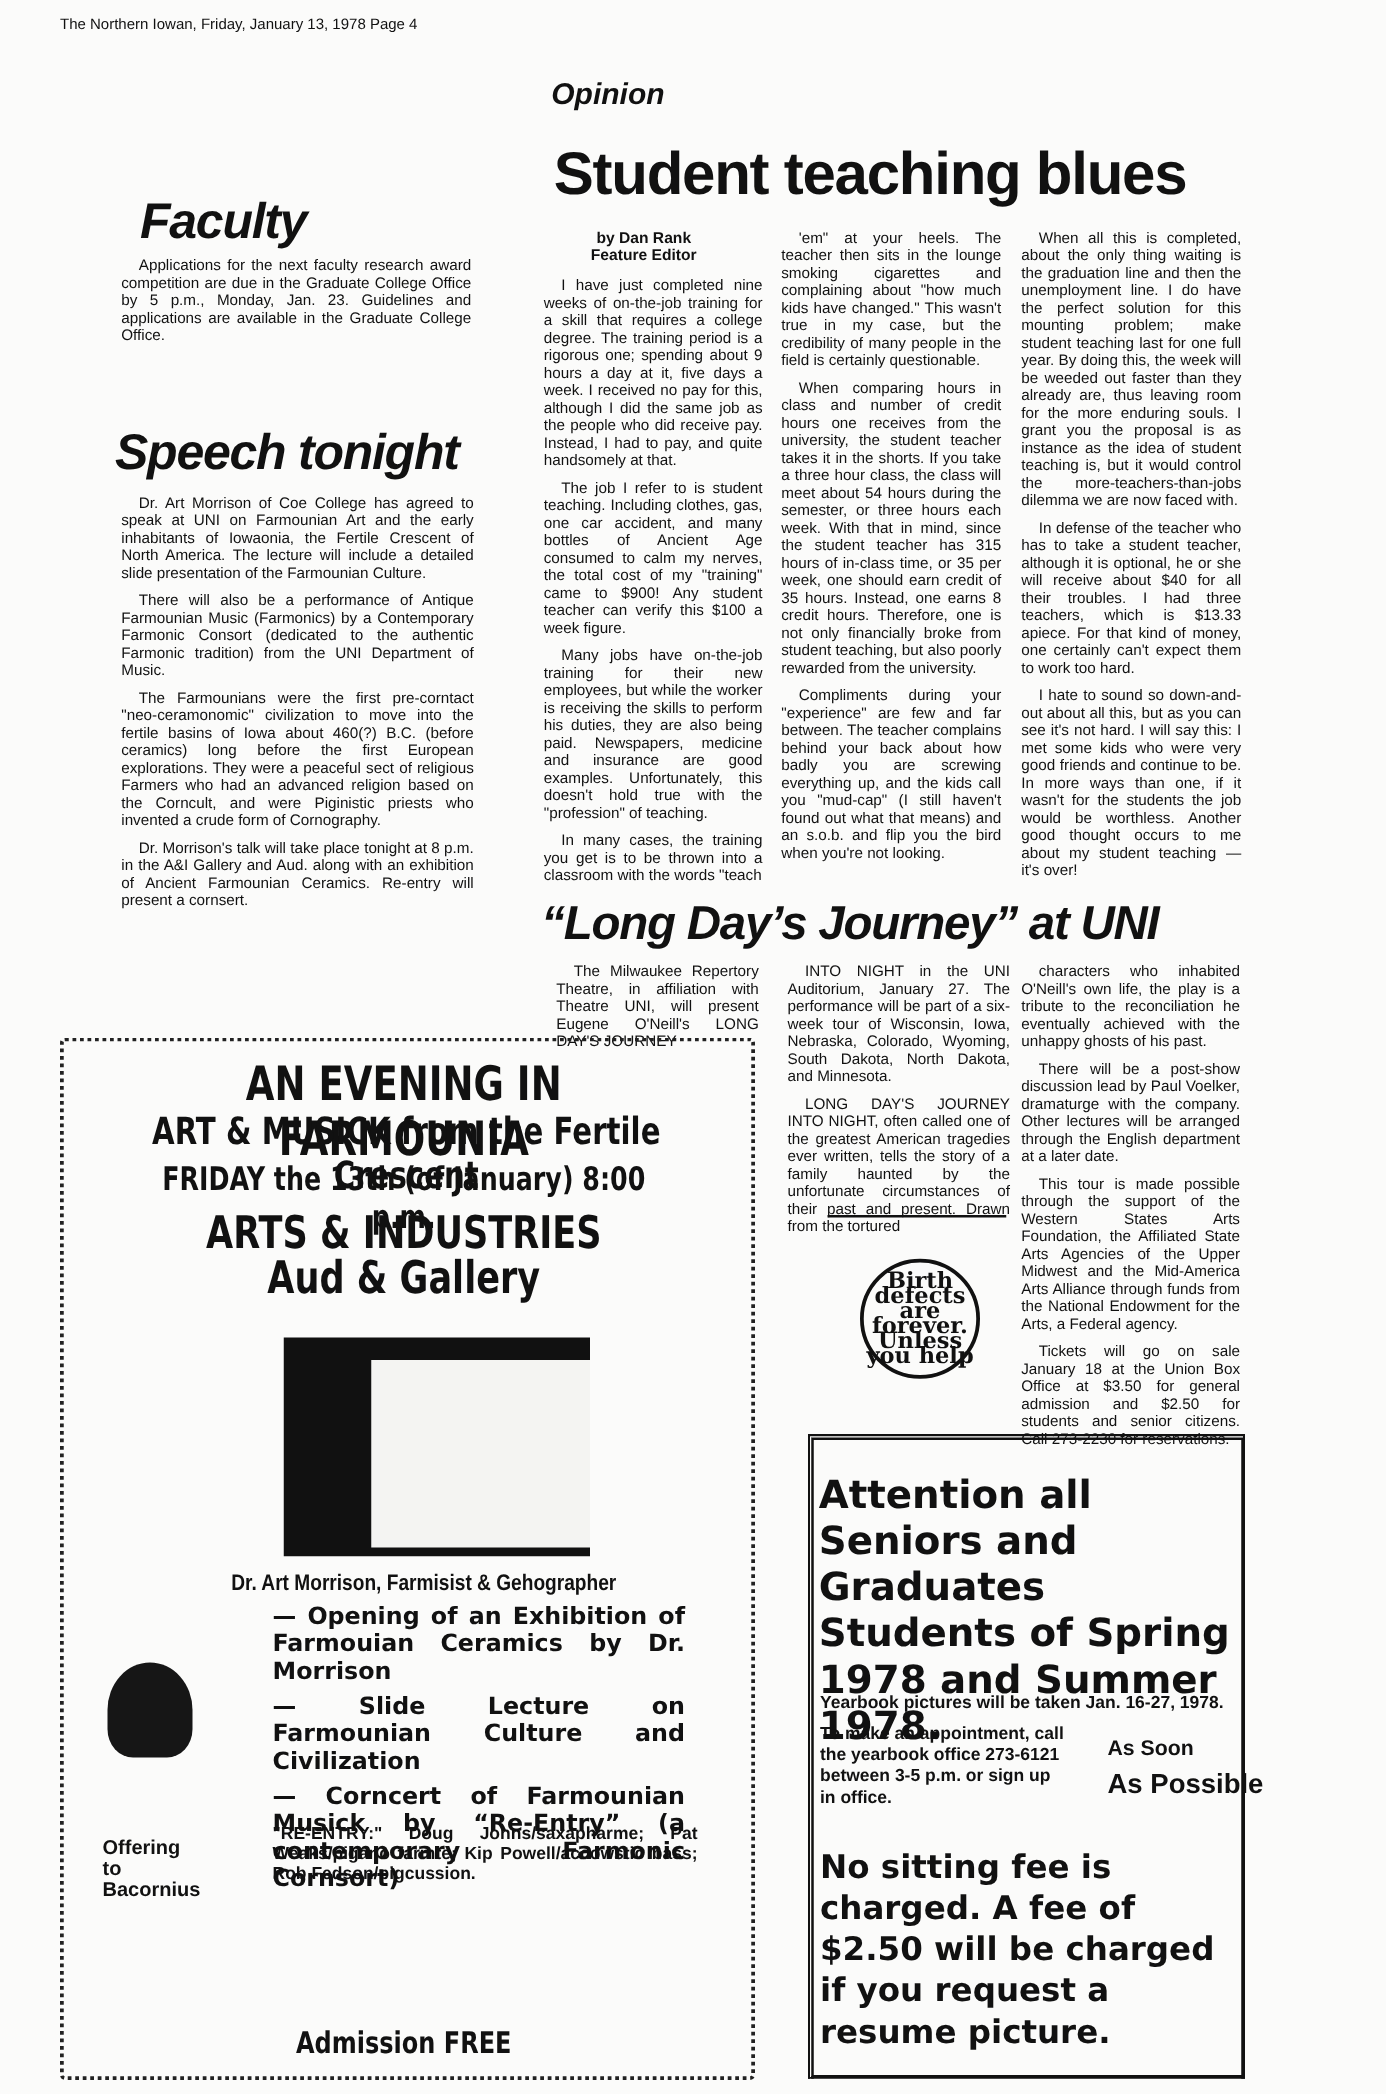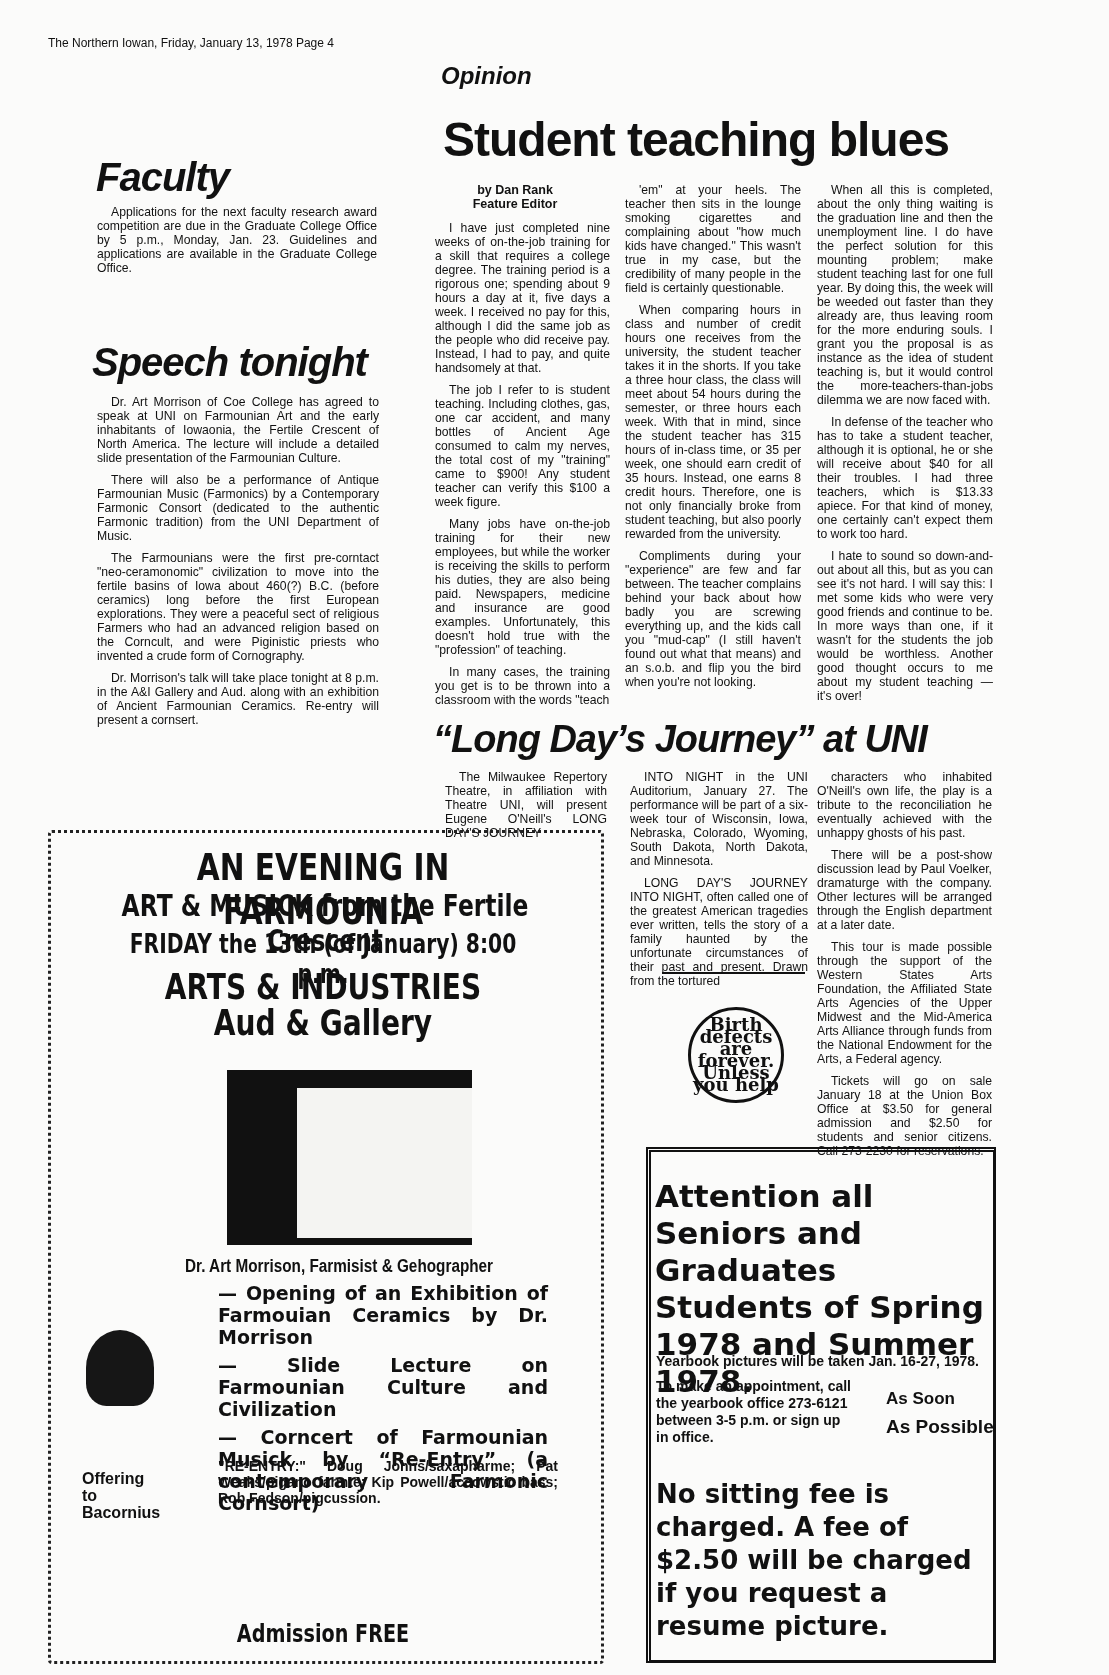--- a/index.html
+++ b/index.html
@@ -1,23 +1,23 @@
 <!DOCTYPE html>
 <html><head>
 <meta charset="utf-8">
 <style>
   html, body { margin:0; padding:0; }
   body { width:1109px; height:1675px; background:#fbfbfa; position:relative; overflow:hidden;
          font-family:"Liberation Sans", sans-serif; color:#111; }
   .abs { position:absolute; }
-  .masthead { left:48px; top:12px; font-size:12px;margin-top:24px; }
+  .masthead { left:48px; top:12px; font-size:12px; }
   .col-text { font-size:12.2px; line-height:14px; text-align:justify; }
   .col-text p { margin:0 0 8px 0; text-indent:14px; }
   .hd-italic { font-weight:bold; font-style:italic; letter-spacing:-1px; }
-  .faculty-h { left:96px; top:155px; font-size:40px; }
+  .faculty-h { left:112px; top:155px; font-size:40px; }
   .faculty-body { left:97px; top:205px; width:280px; }
   .speech-h { left:92px; top:340px; font-size:40px; }
   .speech-body { left:97px; top:395px; width:282px; }
   .opinion { left:441px; top:62px; font-size:24px; font-style:italic; font-weight:bold; }
   .main-h { left:443px; top:112px; font-size:48px; font-weight:bold; letter-spacing:-1px; }
   .byline { left:435px; top:183px; width:160px; text-align:center; font-weight:bold; font-size:12.5px; line-height:14px; }
   .c1 { left:435px; top:221px; width:175px; }
   .c2 { left:625px; top:183px; width:176px; }
   .c3 { left:817px; top:183px; width:176px; }
   .ldj-h { left:433px; top:718px; font-size:38px;font-style:italic; }
@@ -42,21 +42,21 @@
   .reentry { left:218px; top:1458px; width:340px; font-weight:bold; font-size:14px; line-height:16px; text-align:justify; }
   .offering-img { left:86px; top:1330px; width:68px; height:76px; background:#161616; border-radius:50% 50% 30% 30%; }
   .offering { left:82px; top:1470px; width:80px; text-align:left; font-weight:bold; font-size:16px; line-height:17px; }
   .admission { left:48px; top:1620px; width:550px; text-align:center; font-family:"DejaVu Sans", sans-serif; font-weight:bold; font-size:24px; transform:scaleX(0.8); }
   .yb-frame { left:646px; top:1147px; width:342px; height:508px; border-left:5px double #111; border-top:5px double #111; border-right:3px solid #111; border-bottom:3px solid #111; }
   .yb-h { left:655px; top:1178px; width:330px; font-family:"DejaVu Sans", sans-serif; font-weight:bold; font-size:31px; line-height:37px; }
   .yb-p { font-family:"Liberation Sans", sans-serif; font-weight:bold; font-size:14px; line-height:17px; }
   .yb-date { left:656px; top:1353px; }
   .yb-appt { left:656px; top:1378px; }
   .yb-soon { left:886px; top:1390px; font-size:17px; }
-  .yb-possible { left:886px; top:1418px; font-size:19px; }
+  .yb-possible { left:886px; top:1418px; font-size:22px; }
   .yb-fee { left:656px; top:1478px; width:330px; font-family:"DejaVu Sans", sans-serif; font-weight:bold; font-size:26px; line-height:33px; }
 </style>
 </head>
 <body>
 
 <div class="abs masthead">The Northern Iowan, Friday, January 13, 1978 Page 4</div>
 
 <div class="abs hd-italic faculty-h">Faculty</div>
 <div class="abs col-text faculty-body">
   <p>Applications for the next faculty research award competition are due in the Graduate College Office by 5 p.m., Monday, Jan. 23. Guidelines and applications are available in the Graduate College Office.</p>

